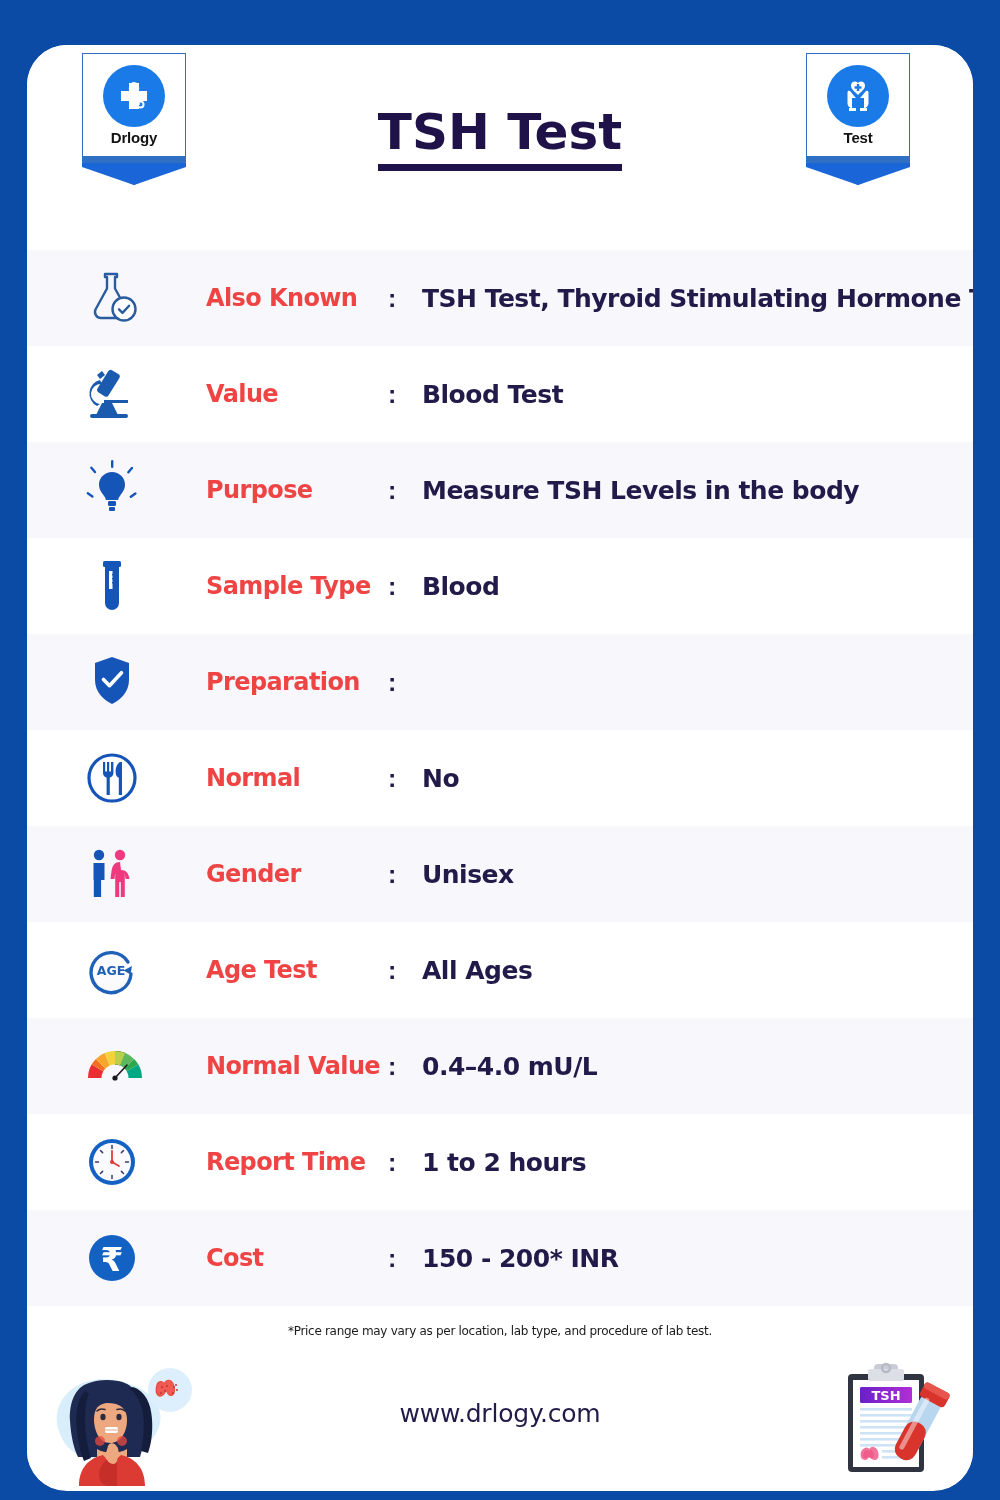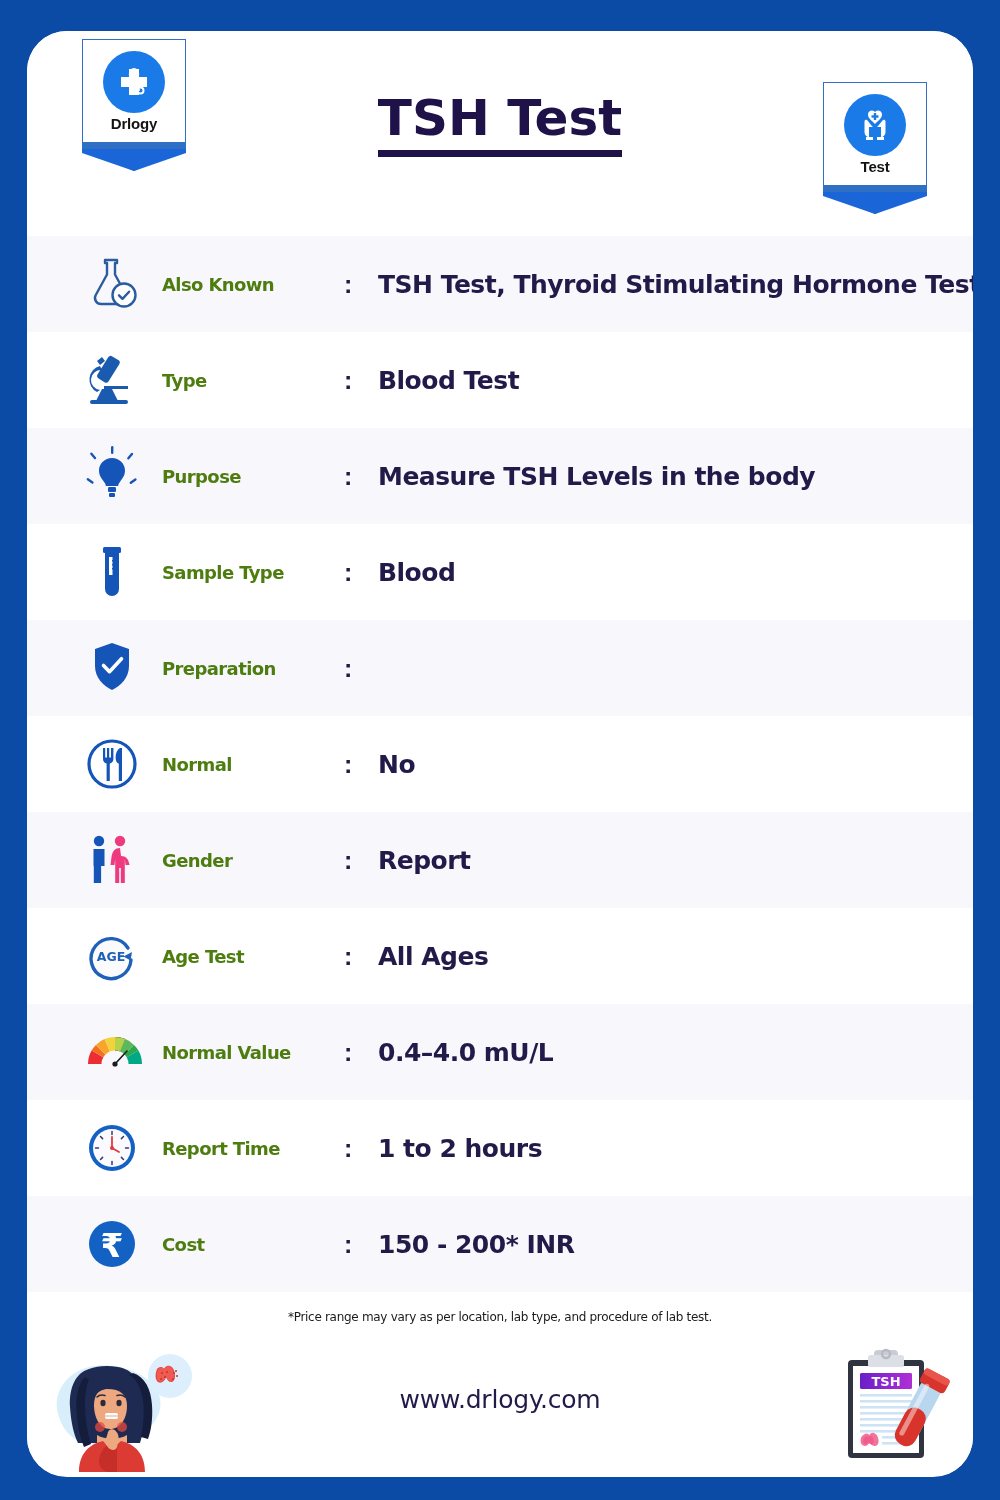--- a/index.html
+++ b/index.html
@@ -6,21 +6,21 @@
   html, body {
     width: 1000px; height: 1500px;
     font-family: "Liberation Sans", sans-serif;
     background: #0b4ba5;
     overflow: hidden;
   }
   .poster {
     position: relative;
     width: 1000px; height: 1500px;
     background: #0b4ba5;
-    padding: 31px 27px 27px 27px;
+    padding: 45px 27px 27px 27px;
   }
   .card {
     position: relative;
     width: 946px; height: 1446px;
     background: #ffffff;
     border-radius: 40px;
     overflow: hidden;
   }
 
   
@@ -28,21 +28,21 @@
     position: relative;
     height: 205px;
     background: #ffffff;
   }
   .badge {
     position: absolute;
     top: 8px;
     width: 104px;
   }
   .badge.left { left: 55px; }
-  .badge.right { left: 796px; margin-top: 43px; }
+  .badge.right { left: 779px; }
   .badge-box {
     background: #ffffff;
     border: 1.5px solid #2f6fc4;
     width: 104px; height: 104px;
     display: flex; flex-direction: column;
     align-items: center; justify-content: center;
     gap: 2px;
   }
   .badge-circle {
     width: 62px; height: 62px;
@@ -90,25 +90,26 @@
   .row-icon {
     width: 78px;
     min-width: 78px;
     display: flex;
     align-items: center;
     justify-content: flex-start;
   }
   .row-label {
     width: 182px;
     min-width: 182px;
-    font-size: 18px;
+    font-size: 24px;
     font-weight: 700;
-    color: #4d7c0f;
+    color: #ef4444;
     font-family: "DejaVu Sans", sans-serif;
     letter-spacing: -0.6px;
+    margin-left: 44px;
   }
   .row-colon {
     width: 34px;
     min-width: 34px;
     font-size: 25px;
     font-weight: 700;
     color: #221a49;
   }
   .row-value {
     font-size: 25px;
@@ -229,21 +230,21 @@
         <div class="row-icon">
           <svg width="56" height="60" viewBox="0 0 56 60">
             <rect x="18" y="6" width="13" height="26" rx="3" transform="rotate(32 24 19)" fill="#1a5bb0"></rect>
             <path d="M13 11l5-4 3 4-5 4z" fill="#1a5bb0"></path>
             <path d="M13 42a14 14 0 0 1 3-26l2 4a10 10 0 0 0-2 20z" fill="#1a5bb0"></path>
             <rect x="20" y="36" width="24" height="3" fill="#1a5bb0"></rect>
             <path d="M12 51l6-12h10l6 12z" fill="#1a5bb0"></path>
             <rect x="6" y="50" width="38" height="4" rx="2" fill="#1a5bb0"></rect>
           </svg>
         </div>
-        <div class="row-label">Type</div>
+        <div class="row-label">Value</div>
         <div class="row-colon">:</div>
         <div class="row-value">Blood Test</div>
       </div>
 
       <div class="row alt">
         <div class="row-icon">
           <svg width="56" height="60" viewBox="0 0 56 60">
             <path d="M28 12c-7.2 0-13 5.6-13 12.6 0 5 2.7 8.3 4.7 10.8 1.3 1.6 2.1 2.8 2.1 4.6h12.4c0-1.8.8-3 2.1-4.6 2-2.5 4.7-5.8 4.7-10.8C41 17.6 35.2 12 28 12z" fill="#1655b8"></path>
             <rect x="24" y="41" width="8" height="5" rx="1.2" fill="#1655b8"></rect>
             <rect x="25" y="47" width="6" height="4" rx="1" fill="#1655b8"></rect>
@@ -304,21 +305,21 @@
           <svg width="56" height="60" viewBox="0 0 56 60">
             <circle cx="15" cy="11" r="5.2" fill="#1655b8"></circle>
             <path d="M9.5 19h11v17h-3.4v17h-4.2V36H9.5z" fill="#1655b8"></path>
             <rect x="9.8" y="36" width="4.2" height="17" fill="#1655b8"></rect>
             <circle cx="36" cy="11" r="5.2" fill="#ee3a7e"></circle>
             <path d="M36 18c-5 0-7.5 3-8.5 9l-1 8h4l.7-6v24h4V38h1.6v15h4V29l.7 6h4c-1-6-3.5-9-8.5-9z" fill="#ee3a7e"></path>
           </svg>
         </div>
         <div class="row-label">Gender</div>
         <div class="row-colon">:</div>
-        <div class="row-value">Report</div>
+        <div class="row-value">Unisex</div>
       </div>
 
       <div class="row plain">
         <div class="row-icon">
           <svg width="58" height="60" viewBox="0 0 58 60">
             <circle cx="27" cy="30" r="20" fill="#fbfbfe"></circle>
             <path d="M44 22a20 20 0 1 0 3 12" fill="none" stroke="#2061b8" stroke-width="3.4" stroke-linecap="round"></path>
             <path d="M48 26l-1.5 8.5-7-4z" fill="#2061b8"></path>
             <text x="27" y="35" font-family="DejaVu Sans, sans-serif" font-size="12.5" font-weight="600" fill="#2061b8" text-anchor="middle">AGE</text>
           </svg>

